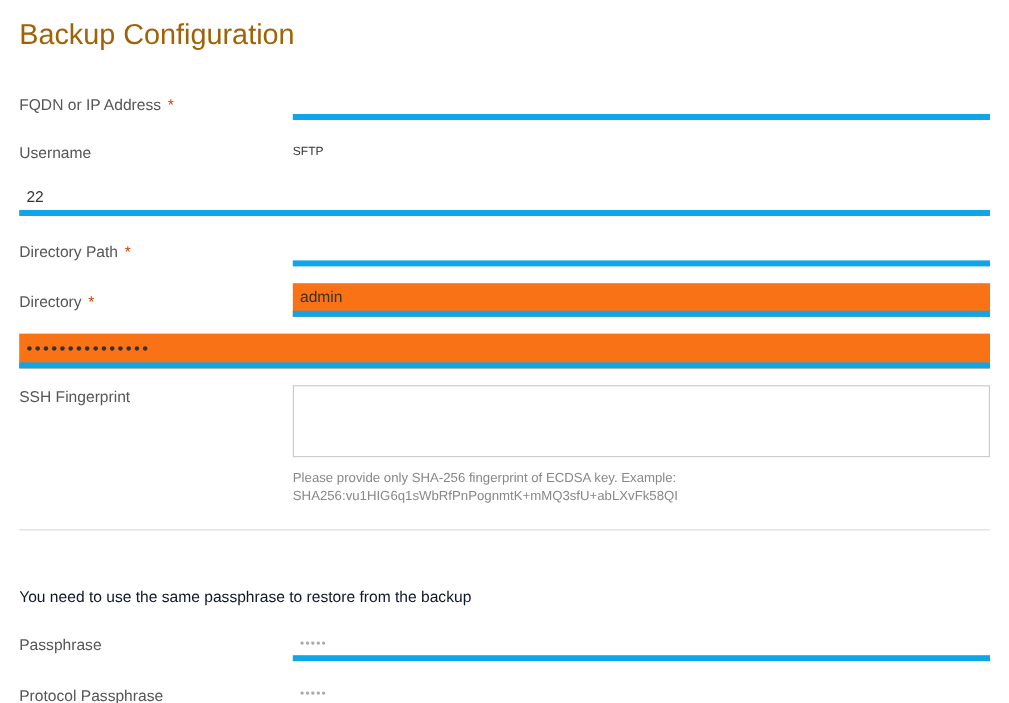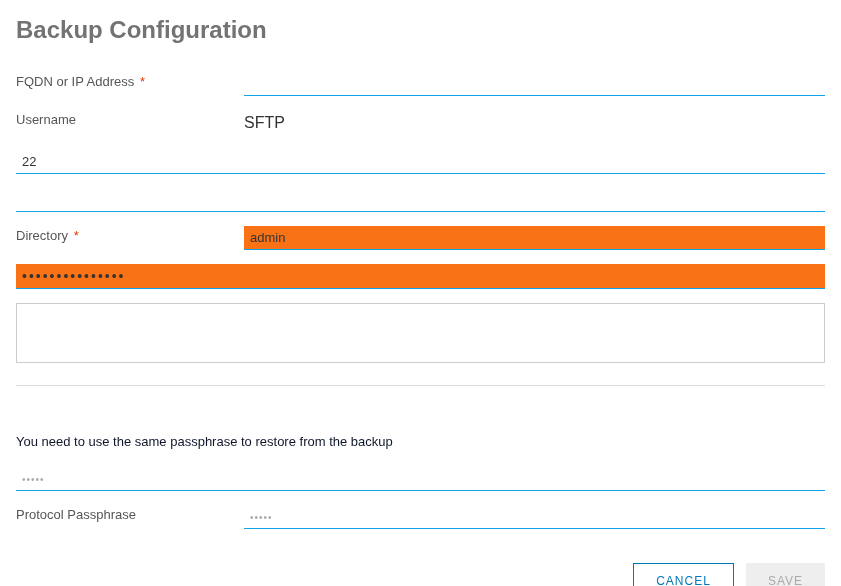--- a/index.html
+++ b/index.html
@@ -9,26 +9,27 @@
     }
     body {
       font-family: -apple-system, BlinkMacSystemFont, "Segoe UI", Arial, sans-serif;
       background: #ffffff;
       padding: 16px;
       width: 841px;
       color: #333;
     }
     .page-title {
       font-size: 24px;
-      font-weight: 700;
-      color: #737373;
+      font-weight: 400;
+      color: #a16207;
       margin-bottom: 28px;
     }
     .form-row {
       display: flex;
+      align-items: center;
       margin-bottom: 14px;
       min-height: 24px;
     }
     .form-row.textarea-row {
       align-items: flex-start;
     }
     .form-label {
       width: 228px;
       font-size: 13px;
       color: #565656;
@@ -37,37 +38,37 @@
     .required {
       color: #d93a00;
       margin-left: 2px;
     }
     .form-field {
       flex: 1;
     }
     .text-input {
       width: 100%;
       border: none;
-      border-bottom: 1px solid #0ea5e9;
+      border-bottom: 5px solid #0ea5e9;
       padding: 4px 6px;
       font-size: 13px;
       background: transparent;
       outline: none;
       color: #333;
     }
     .text-input.autofill {
       background-color: #f97316;
     }
     .text-input::placeholder {
       color: #aaa;
       font-size: 10px;
       letter-spacing: 1px;
     }
     .static-value {
-      font-size: 16px;
+      font-size: 10px;
       color: #333;
       padding: 4px 0;
     }
     .textarea-input {
       width: 100%;
       height: 60px;
       border: 1px solid #ccc;
       padding: 6px;
       font-size: 13px;
       resize: none;
@@ -143,20 +144,24 @@
   </div>
 </div>
 
 <div class="form-row">
   <div class="form-field">
     <input type="text" class="text-input" value="22" style="">
   </div>
 </div>
 
 <div class="form-row">
+  <div class="form-label">
+    <span>Directory Path</span>
+    <span class="required">*</span>
+  </div>
   <div class="form-field">
     <input type="text" class="text-input" value="" style="">
   </div>
 </div>
 
 <div class="form-row">
   <div class="form-label">
     <span>Directory</span>
     <span class="required">*</span>
   </div>
@@ -165,30 +170,33 @@
   </div>
 </div>
 
 <div class="form-row">
   <div class="form-field">
     <input type="text" class="text-input autofill password-dots" value="•••••••••••••••" style="">
   </div>
 </div>
 
 <div class="form-row textarea-row">
+  <div class="form-label">SSH Fingerprint</div>
   <div class="form-field">
     <textarea class="textarea-input" style=""></textarea>
+    <div class="hint-text">Please provide only SHA-256 fingerprint of ECDSA key. Example: SHA256:vu1HIG6q1sWbRfPnPognmtK+mMQ3sfU+abLXvFk58QI</div>
   </div>
 </div>
 
 <hr class="divider">
 
 <p class="section-text">You need to use the same passphrase to restore from the backup</p>
 
 <div class="form-row">
+  <div class="form-label">Passphrase</div>
   <div class="form-field">
     <input type="password" class="text-input" placeholder="•••••" style="">
   </div>
 </div>
 
 <div class="form-row">
   <div class="form-label">Protocol Passphrase</div>
   <div class="form-field">
     <input type="password" class="text-input" placeholder="•••••" style="">
   </div>

